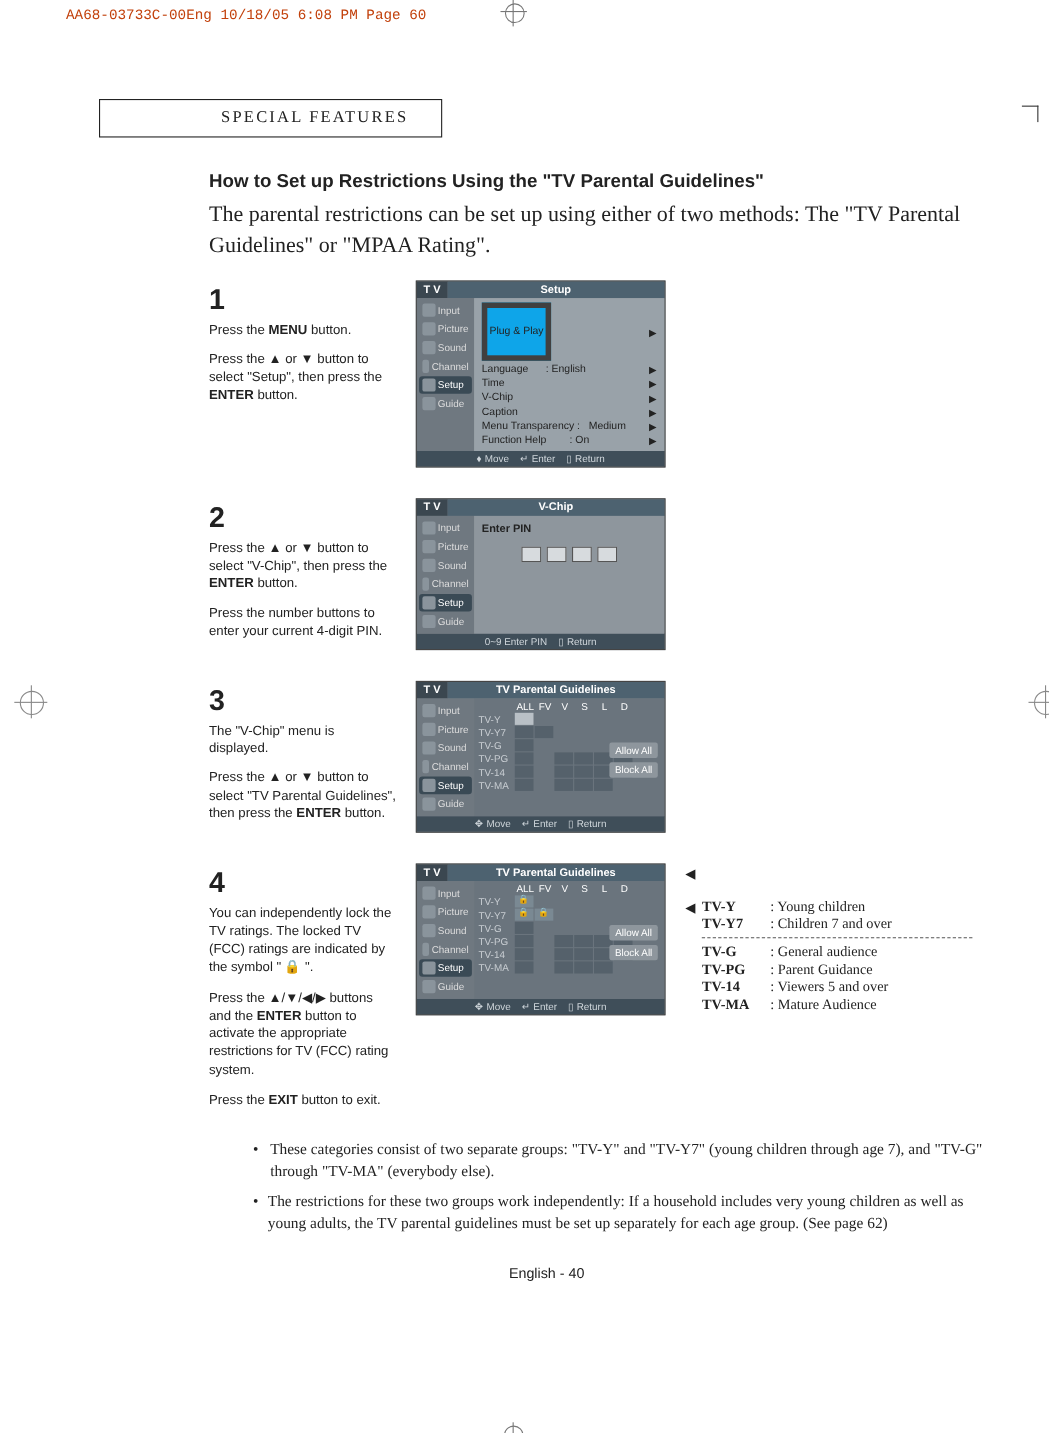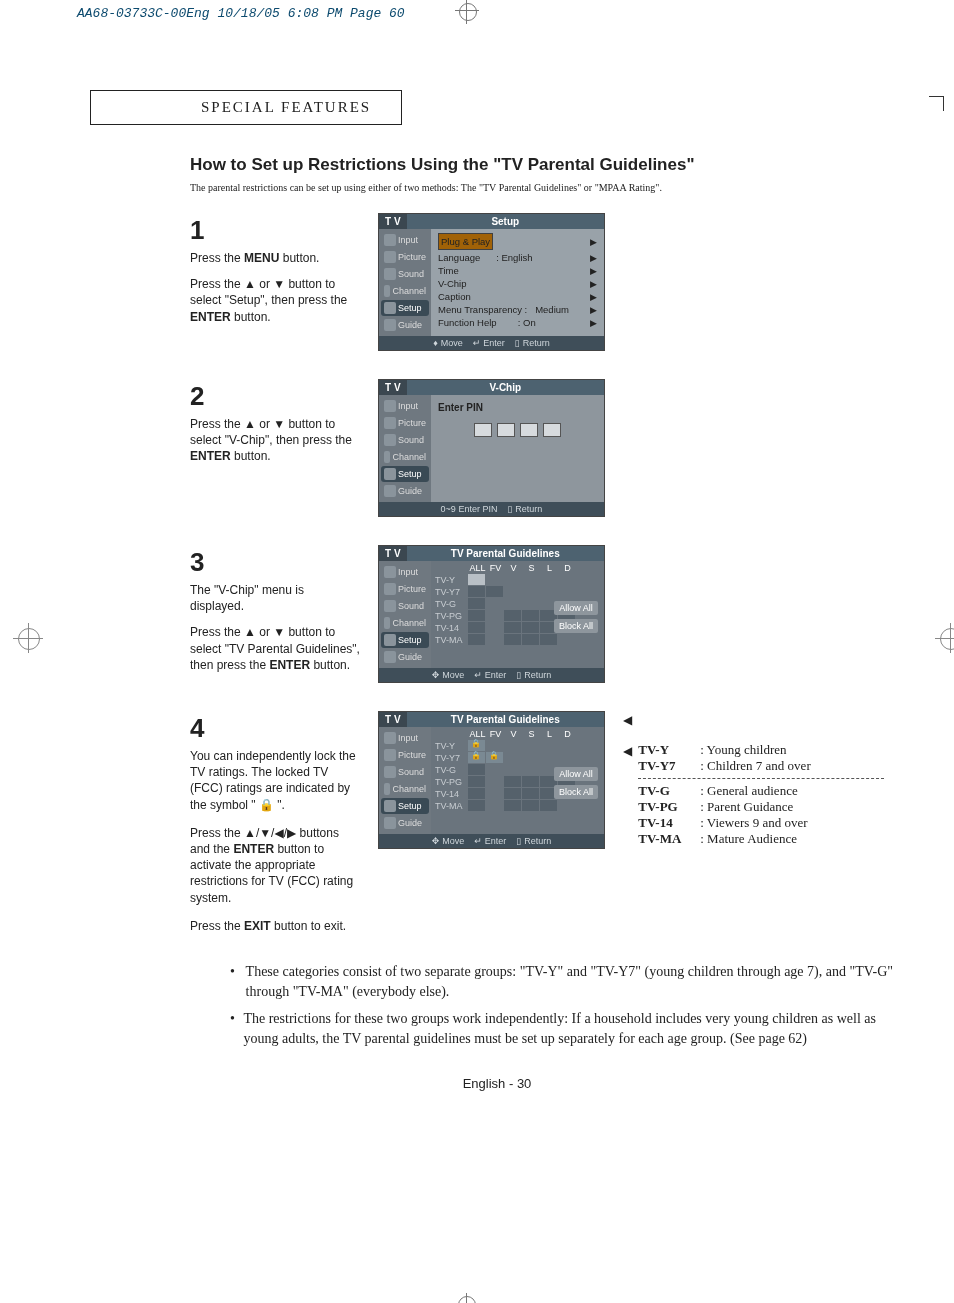--- a/index.html
+++ b/index.html
@@ -5,25 +5,24 @@
   body {
     margin: 0;
     padding: 0;
     background: #fff;
     font-family: Georgia, 'Times New Roman', serif;
     color: #222;
     width: 954px;
   }
   .print-header {
     position: absolute;
-    top: 6px; left: 77px;
+    top: 6px; left: 60px;
     font-family: "Courier New", monospace;
     font-size: 13px;
-    color: #0c4a6e;
-    font-style: italic;
+    color: #c2410c;
   }
   .crop-mark-top {
     position: absolute;
     top: 0; left: 466px;
     width: 24px; height: 24px;
     border-left: 1px solid #777;
   }
   .crop-mark-top::after {
     content:""; position:absolute; top:10px; left:-12px; width:24px; height:1px; background:#777;
   }
@@ -52,21 +51,21 @@
     margin-right: 10px;
     margin-top: 30px;
   }
   .title {
     font-family: Arial, Helvetica, sans-serif;
     font-weight: bold;
     font-size: 17px;
   }
   .intro {
     font-family: Georgia, serif;
-    font-size: 10px;
+    font-size: 20px;
     margin-top: 6px;
     line-height: 1.4;
   }
   .steps-wrap { margin-top:18px; }
   .step-row {
     display:flex; align-items:flex-start; gap:18px;
     margin-bottom:28px;
   }
   .step-text { width:170px; font-family: Arial, Helvetica, sans-serif; font-size:12px; line-height:1.35;}
   .step-num {
@@ -96,21 +95,21 @@
     font-size:9px; padding:2px 3px; color:#dcdcdc;
     border-radius:3px; margin:1px 2px;
   }
   .osd-side .tab.sel { background:#3a4a55; color:#fff; }
   .osd-side .ico {
     width:12px; height:12px; border-radius:2px; background:#8a949c; display:inline-block;
   }
   .osd-main { flex:1; background:#99a2a9; color:#222; padding:3px 5px; }
   .osd-main .row { display:flex; justify-content:space-between; align-items:center; padding:1px 2px; font-size:9.5px; color:#222;}
   .osd-main .row .arrow { font-size:9px; }
-  .osd-main .hl { background:#a16207; border:1px solid #404040; padding:2px 2px;}
+  .osd-main .hl { background:#0ea5e9; border:5px solid #404040; padding:16px 2px;}
   .osd-foot {
     background:#3f4e59; color:#cfd6db; display:flex; justify-content:center; gap:10px;
     font-size:9px; padding:2px 0;
   }
   .osd-foot span { display:inline-flex; align-items:center; gap:3px;}
   .pinboxes { display:flex; gap:5px; justify-content:center; padding:6px 0 22px;}
   .pinboxes .pb { width:16px; height:12px; background:#d7dbde; border:1px solid #555;}
   .grid-area { padding:2px 4px 6px; color:#dcdcdc; }
   .grid-head { display:flex; gap:1px; margin-left:34px; font-size:9px; color:#fff;}
   .grid-head div { width:17px; text-align:center;}
@@ -261,20 +260,21 @@
             <span>▯ <span>Return</span></span>
           </div>
         </div>
       </div>
 
       <div class="step-row">
         <div class="step-text">
           <div class="step-num">2</div>
           <div><span>Press the ▲ or ▼ button to select "V-Chip", then press the </span><b>ENTER</b><span> button.</span></div>
           <div style="height:10px"></div>
+          <div>Press the number buttons to enter your current 4-digit PIN.</div>
         </div>
         <div class="osd">
           <div class="titlebar">
               <div class="tv">T V</div>
               <div class="name">V-Chip</div>
             </div>
           <div class="osd-body">
             <div class="osd-side">
               <div class="tab">
                   <span class="ico"></span>
@@ -541,21 +541,21 @@
                 <div class="line">
                     <span class="code">TV-G</span>
                     <span>: General audience</span>
                   </div>
                 <div class="line">
                     <span class="code">TV-PG</span>
                     <span>: Parent Guidance</span>
                   </div>
                 <div class="line">
                     <span class="code">TV-14</span>
-                    <span>: Viewers 9 and over</span>
+                    <span>: Viewers 5 and over</span>
                   </div>
                 <div class="line">
                     <span class="code">TV-MA</span>
                     <span>: Mature Audience</span>
                   </div>
               </div>
             </div>
           </div>
         </div>
       </div>
@@ -568,20 +568,20 @@
         <div class="dot">•</div>
         <div>These categories consist of two separate groups: "TV-Y" and "TV-Y7" (young children through age 7), and "TV-G" through "TV-MA" (everybody else).</div>
       </div>
     <div class="b">
         <div class="dot">•</div>
         <div>The restrictions for these two groups work independently: If a household includes very young children as well as young adults, the TV parental guidelines must be set up separately for each age group. (See page 62)</div>
       </div>
   </div>
 
   <div class="footer">
-    <span>English</span> <span>-</span> <span>30</span>
+    <span>English</span> <span>-</span> <span>40</span>
   </div>
 
   <div class="crop-mark-bottom">
       <div class="v"></div>
       <div class="circ"></div>
     </div>
 </div>
 
 </body></html>

